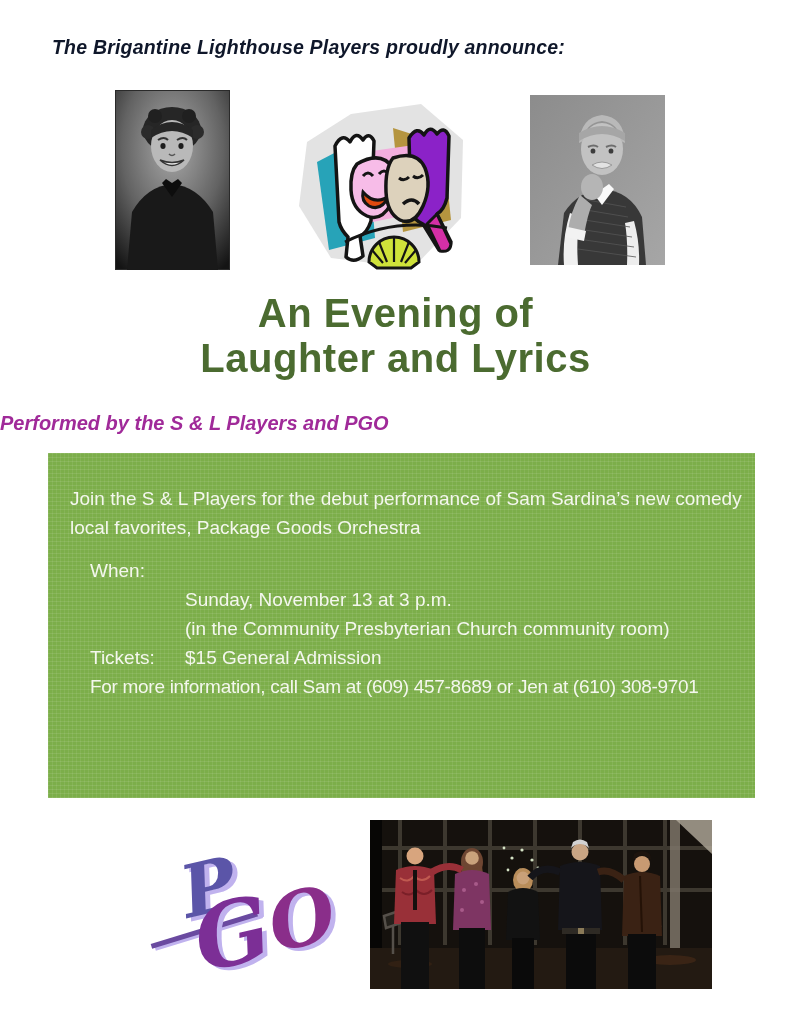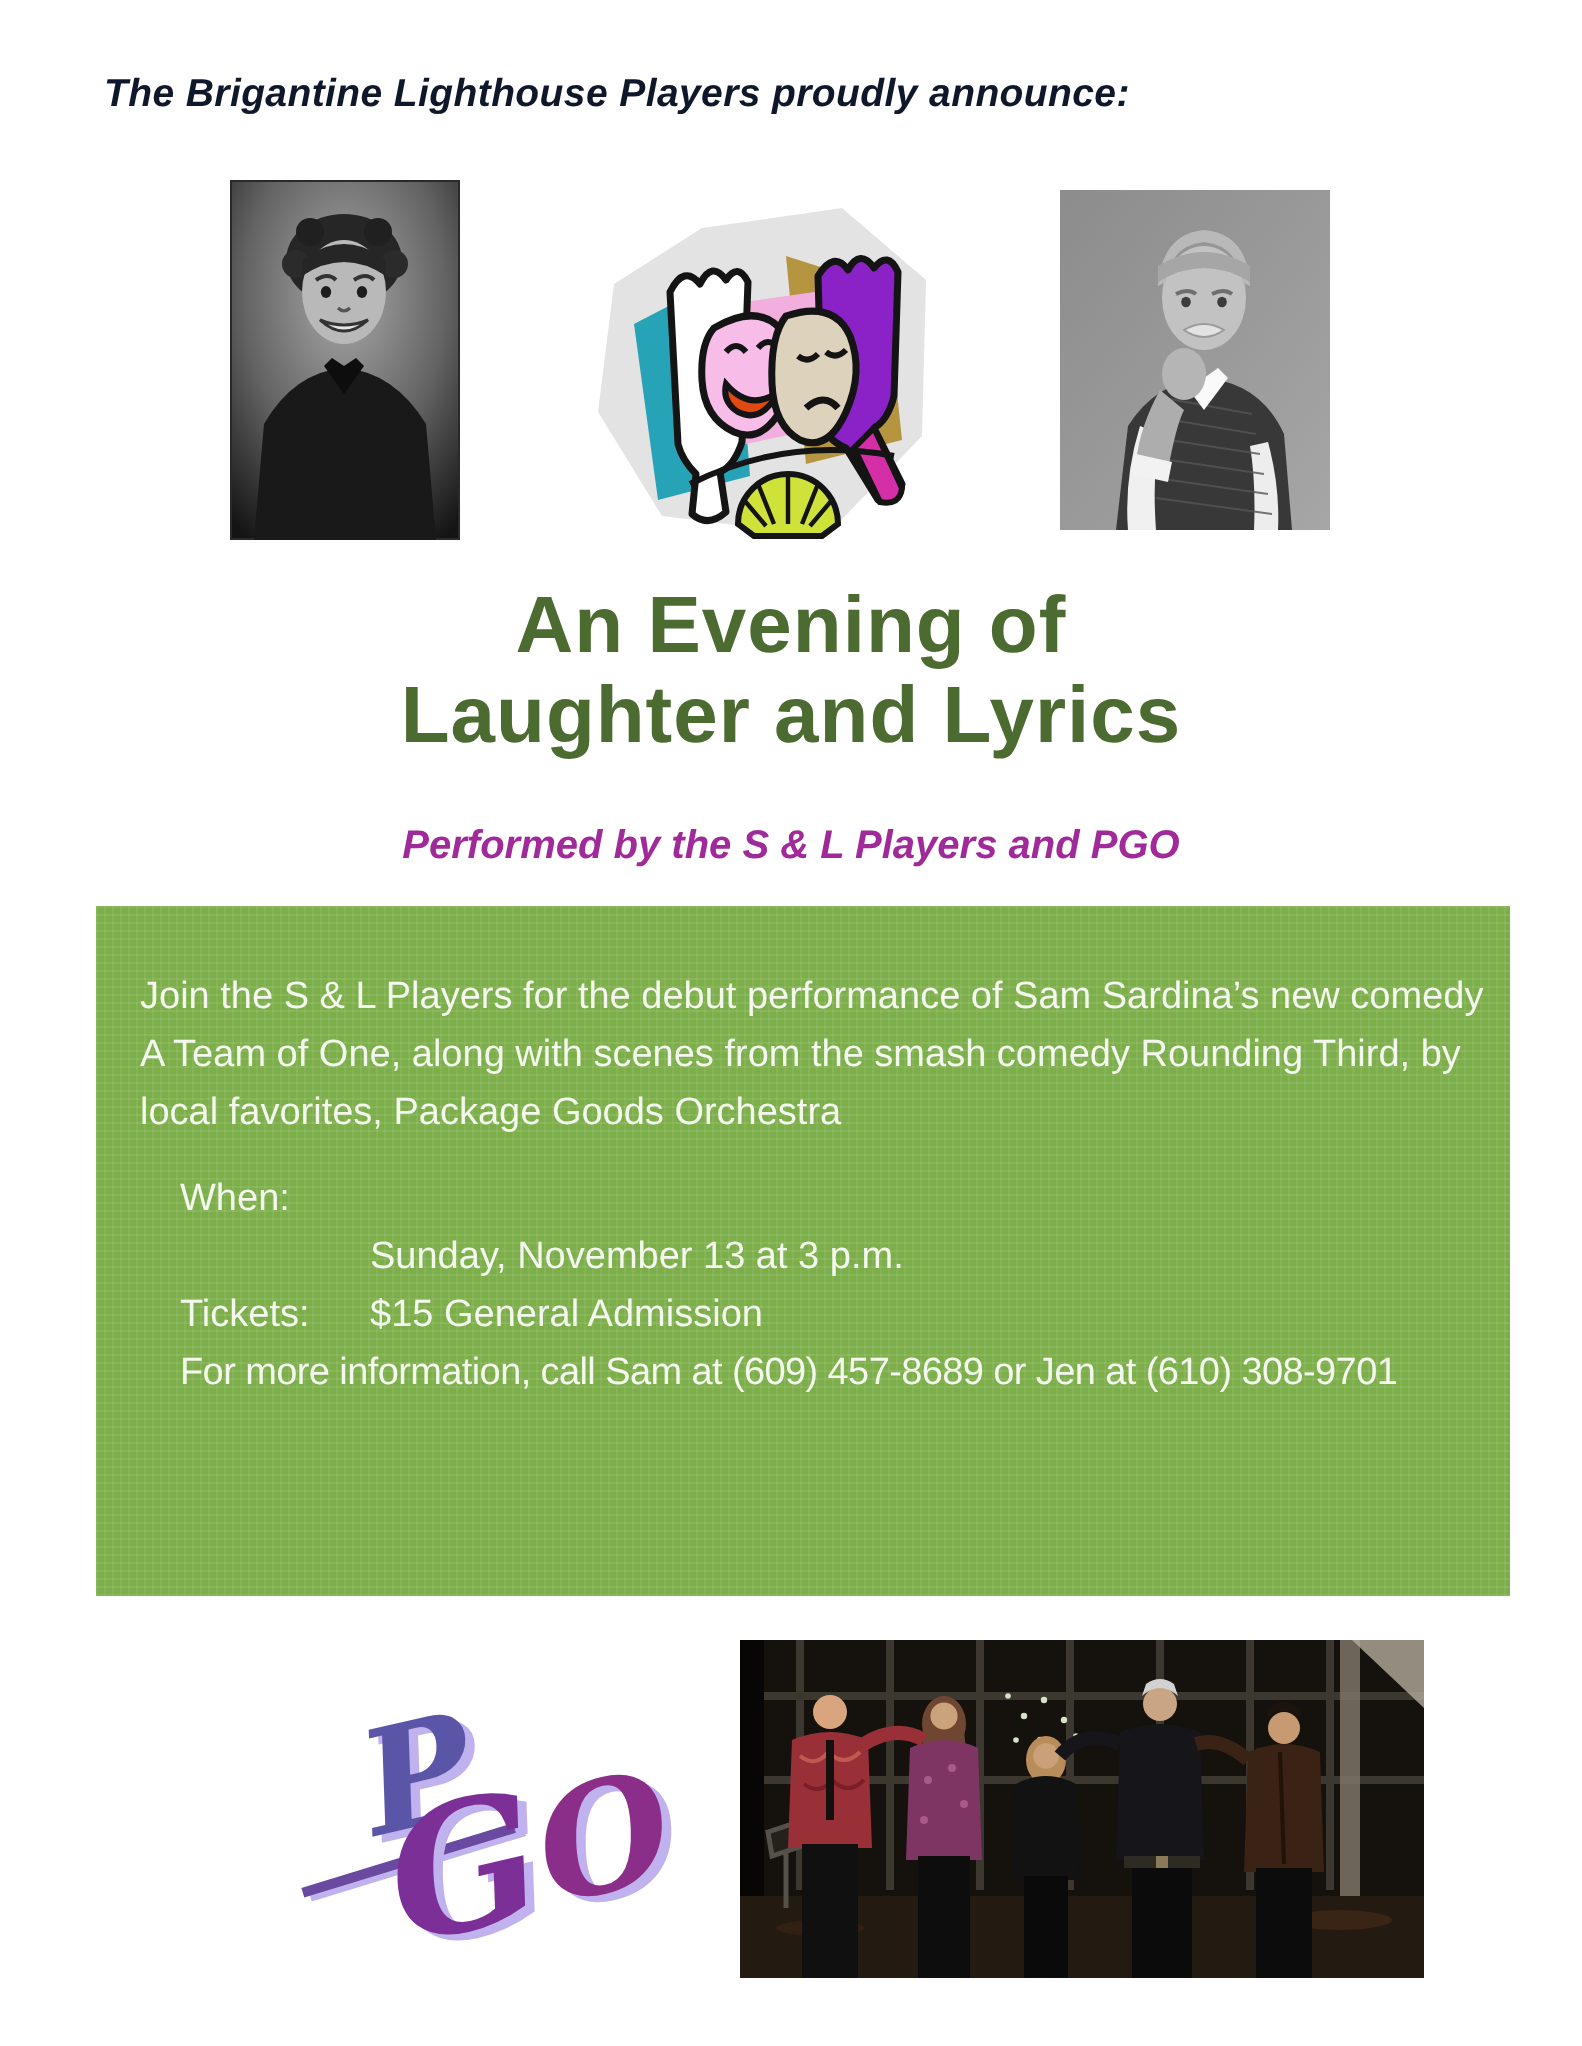--- a/index.html
+++ b/index.html
@@ -22,21 +22,21 @@
   .headshot-right { position:absolute; left:530px; top:95px;  width:135px; height:170px; }
   .headshot-left svg, .headshot-right svg, .masks-art svg, .band-photo svg { display:block; width:100%; height:100%; }
 
   
   .title {
     position:absolute; left:0; top:291px; width:791px; text-align:center;
     font-family:Liberation Sans, sans-serif; font-weight:bold;
     font-size:40px; line-height:45px; color:#4b6b30; letter-spacing:0.5px;
   }
   .subtitle {
-    position:absolute; left:0; top:412px; width:791px; text-align:center;
+    position:absolute; left:0; top:412px; width:791px; 
     font-size:20px; font-weight:bold; font-style:italic; color:#a02a99;
   }
 
   
   .panel {
     position:absolute; left:48px; top:453px; width:707px; height:345px;
     background-color:#7cae4a;
     background-image:
       repeating-linear-gradient(0deg,  rgba(255,255,255,0.09) 0 1px, rgba(0,0,0,0) 1px 4px),
       repeating-linear-gradient(90deg, rgba(255,255,255,0.07) 0 1px, rgba(0,0,0,0) 1px 4px);
@@ -165,33 +165,33 @@
   <div class="title">
     <div>An Evening of</div>
     <div>Laughter and Lyrics</div>
   </div>
 
   <div class="subtitle">Performed by the S &amp; L Players and PGO</div>
 
   <div class="panel">
     <div class="para">
       <div>Join the S &amp; L Players for the debut performance of Sam Sardina’s new comedy</div>
-      <div>A Team of One, along with scenes from the smash comedy Rounding Third, by</div>
       <div>local favorites, Package Goods Orchestra</div>
     </div>
     <div class="details">
       <div class="detail-row">
         <div class="detail-label">When:</div>
       </div>
       <div class="detail-row">
         <div class="detail-label"></div>
         <div class="detail-value">Sunday, November 13 at 3 p.m.</div>
       </div>
       <div class="detail-row">
         <div class="detail-label"></div>
+        <div class="detail-value">(in the Community Presbyterian Church community room)</div>
       </div>
       <div class="detail-row">
         <div class="detail-label">Tickets:</div>
         <div class="detail-value">$15 General Admission</div>
       </div>
       <div class="contact">For more information, call Sam at (609) 457-8689 or Jen at (610) 308-9701</div>
     </div>
   </div>
 
   <div class="pgo-logo">

